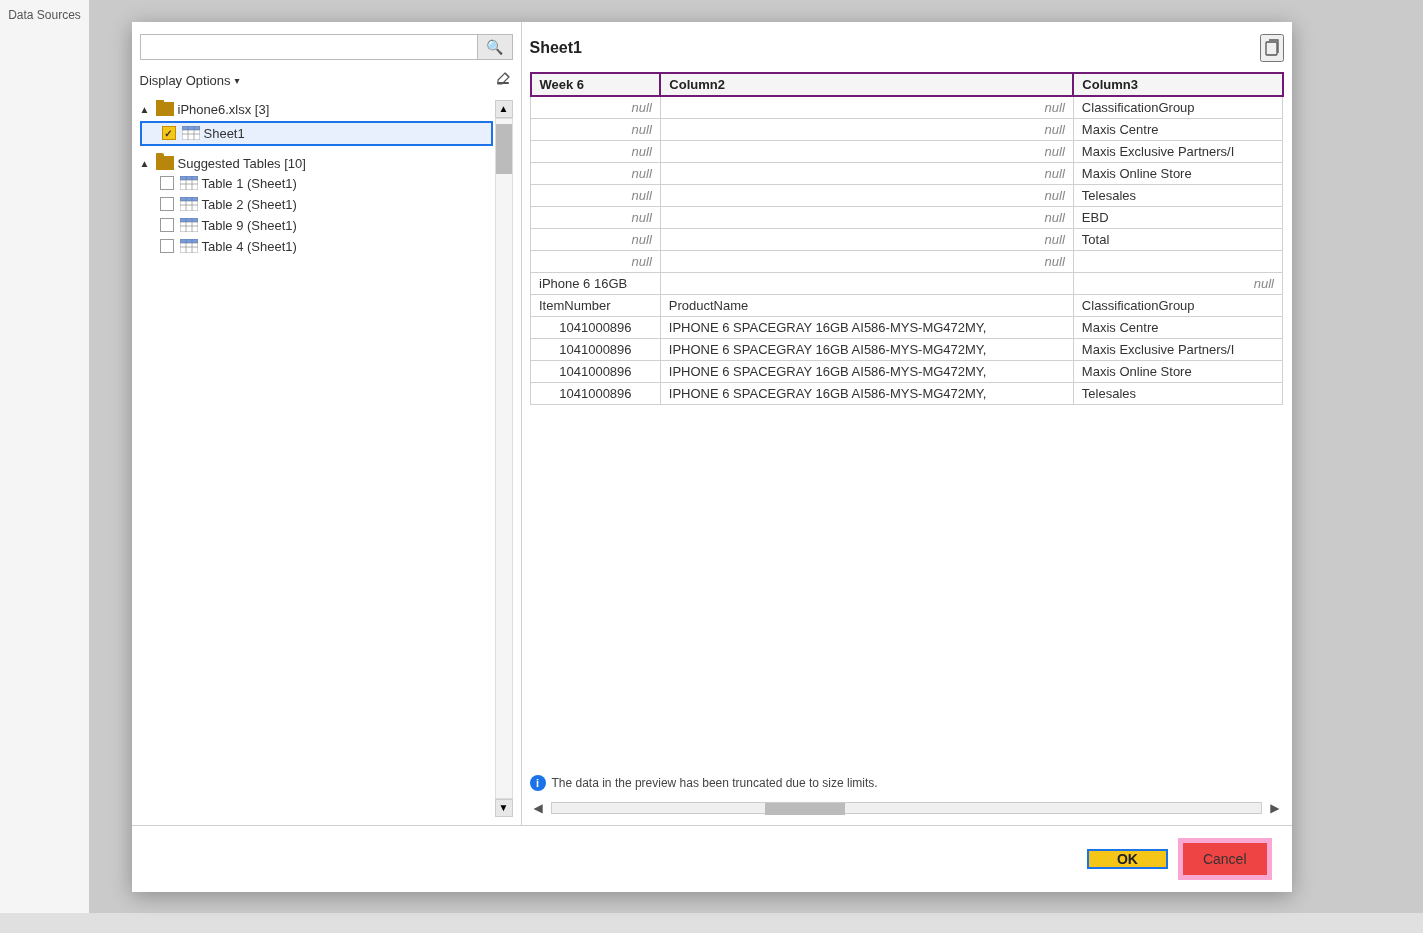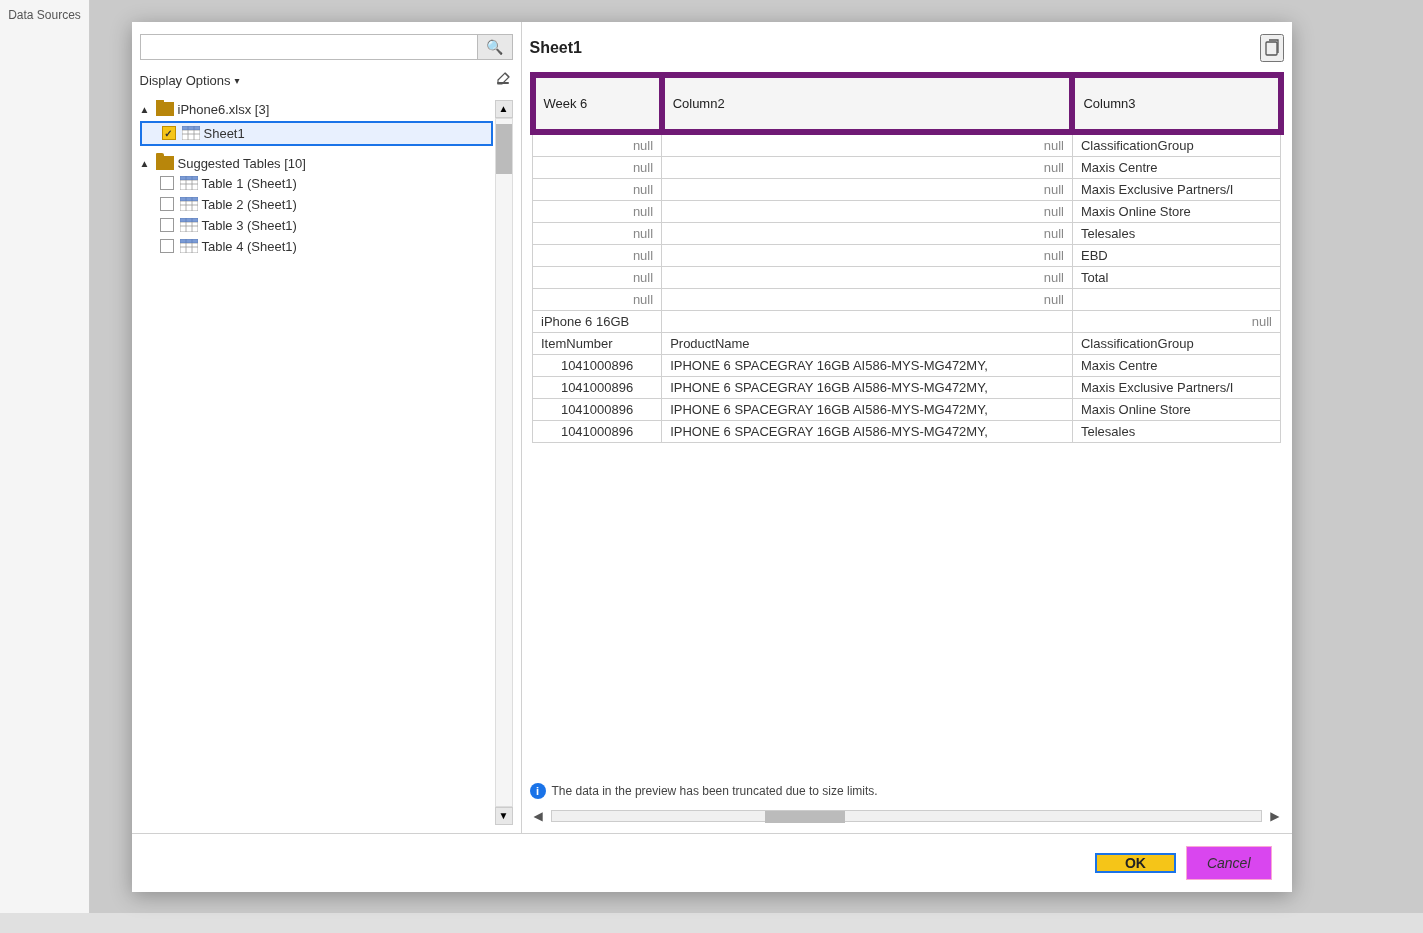--- a/index.html
+++ b/index.html
@@ -211,35 +211,36 @@
       cursor: pointer;
     }
     .data-table {
       width: 100%;
       border-collapse: collapse;
       font-size: 13px;
       flex: 1;
     }
     .data-table th {
       background: #f5f5f5;
-      border: 6px solid #701a75;
-      padding: 18px 8px;
+      border: 2px solid #701a75;
+      padding: 3px 8px;
       text-align: left;
-      font-weight: 400;
+      font-weight: 700;
       color: #222;
       white-space: nowrap;
     }
     .data-table td {
       border: 1px solid #d0d0d0;
       padding: 3px 8px;
       color: #333;
     }
     .data-table td.null-val {
       text-align: right;
       color: #888;
+      font-style: italic;
     }
     .data-table td.number-val {
       text-align: center;
     }
     .truncated-note {
       display: flex;
       align-items: center;
       gap: 6px;
       margin-top: 10px;
       font-size: 12px;
@@ -298,27 +299,26 @@
     .btn-ok {
       background: #f5c518;
       border: 2px solid #1a73e8;
       padding: 0 28px;
       font-size: 14px;
       font-weight: 600;
       cursor: pointer;
       color: #222;
     }
     .btn-cancel {
-      background: #d946ef;
-      border: 1px solid #f9a8d4;
+      background: #ef4444;
+      border: 5px solid #f9a8d4;
       padding: 8px 20px;
       font-size: 14px;
       cursor: pointer;
       color: #333;
-      font-style: italic;
     }
     .suggested-section {
       margin-top: 8px;
     }
     .suggested-item {
       display: flex;
       align-items: center;
       padding: 3px 6px 3px 20px;
       cursor: pointer;
     }
@@ -461,21 +461,21 @@
                 <span class="table-icon">
                   <svg viewBox="0 0 18 14" fill="none" xmlns="http://www.w3.org/2000/svg">
                     <rect x="0" y="0" width="18" height="14" fill="#fff" stroke="#999" stroke-width="0.8"></rect>
                     <line x1="0" y1="4" x2="18" y2="4" stroke="#999" stroke-width="0.8"></line>
                     <line x1="0" y1="8" x2="18" y2="8" stroke="#999" stroke-width="0.8"></line>
                     <line x1="6" y1="0" x2="6" y2="14" stroke="#999" stroke-width="0.8"></line>
                     <line x1="12" y1="0" x2="12" y2="14" stroke="#999" stroke-width="0.8"></line>
                     <rect x="0" y="0" width="18" height="4" fill="#4472c4" opacity="0.7"></rect>
                   </svg>
                 </span>
-                <span class="tree-label">Table 3 (Sheet1)</span>
+                <span class="tree-label">Table 9 (Sheet1)</span>
               </div>
 
               <div class="suggested-item">
                 <div class="checkbox-empty"></div>
                 <span class="table-icon">
                   <svg viewBox="0 0 18 14" fill="none" xmlns="http://www.w3.org/2000/svg">
                     <rect x="0" y="0" width="18" height="14" fill="#fff" stroke="#999" stroke-width="0.8"></rect>
                     <line x1="0" y1="4" x2="18" y2="4" stroke="#999" stroke-width="0.8"></line>
                     <line x1="0" y1="8" x2="18" y2="8" stroke="#999" stroke-width="0.8"></line>
                     <line x1="6" y1="0" x2="6" y2="14" stroke="#999" stroke-width="0.8"></line>

